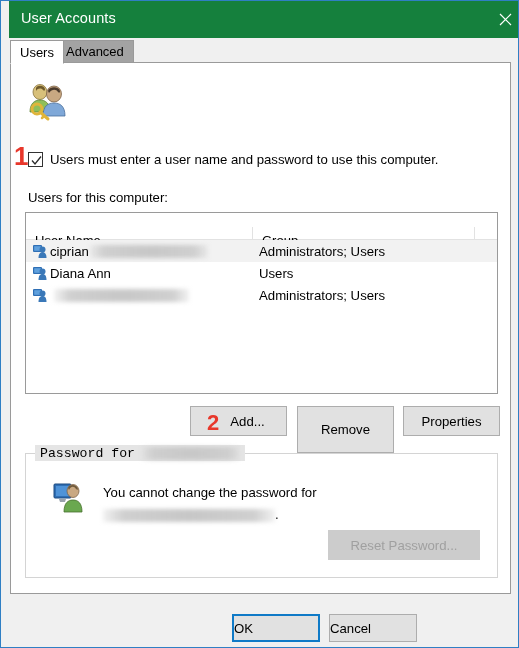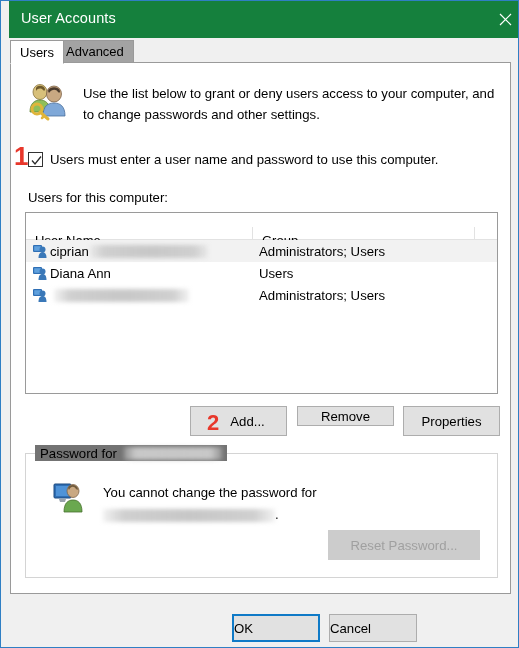--- a/index.html
+++ b/index.html
@@ -234,43 +234,44 @@
     background: #e1e1e1;
     border: 1px solid #adadad;
     font-size: 13.2px;
     display: flex;
     align-items: center;
     justify-content: center;
     cursor: default;
     white-space: nowrap;
   }
   #btn-add      { left: 179px; top: 343px; width: 97px; height: 30px; }
-  #btn-remove   { left: 286px; top: 343px; width: 97px; height: 20px; }
+  #btn-remove   { left: 286px; top: 343px; width: 97px; height: 47px; }
   #btn-props    { left: 392px; top: 343px; width: 97px; height: 30px; }
 
   
   .groupbox {
     position: absolute;
     left: 14px; top: 390px;
     width: 473px;
     height: 125px;
     box-sizing: border-box;
     border: 1px solid #d4d4d4;
   }
   .group-legend {
     position: absolute;
     left: 24px; top: 382px;
     height: 16px;
-    background: #737373;
+    background: #e5e5e5;
     padding: 0 5px;
     font-size: 13.2px;
     display: flex;
     align-items: center;
     white-space: nowrap;
     z-index: 5;
+    font-family: Liberation Mono, monospace;
   }
   .pw-icon {
     position: absolute;
     left: 26px; top: 26px;
     width: 34px; height: 34px;
   }
   .pw-text {
     position: absolute;
     left: 77px; top: 28px;
     width: 330px;
@@ -356,21 +357,20 @@
         <ellipse cx="29" cy="12" rx="7.5" ry="8" fill="#c9a882" stroke="#7d6347" stroke-width="0.8"></ellipse>
         <path d="M18 34 C18 24 23 21 29 21 C35 21 40 24 40 34 Z" fill="#7fa8d8" stroke="#4a6f9c" stroke-width="0.8"></path>
         <path d="M23 9 C24 4 34 4 35 9 C35 11 34 11 33 10 C31 7 27 7 24 11 Z" fill="#4a3a2c"></path>
 
         <circle cx="12" cy="27" r="5" fill="none" stroke="#e0b53a" stroke-width="3"></circle>
         <path d="M15 30 L23 37" stroke="#e0b53a" stroke-width="3" stroke-linecap="round"></path>
         <path d="M19 34 L17 36" stroke="#e0b53a" stroke-width="2.5" stroke-linecap="round"></path>
       </svg>
     </div>
 
-    <div class="hdr-text">Use the list below to grant or deny users access to your computer, and to change passwords and other settings.</div>
 
     <div class="annot" id="annot-1">1</div>
     <div class="cb-row">
       <div class="checkbox">
         <svg width="13" height="13" viewBox="0 0 13 13">
           <path d="M2 6.5 L5 10 L11 2.5" stroke="#2b2b2b" stroke-width="1.3" fill="none"></path>
         </svg>
       </div>
       <div class="cb-label">Users must enter a user name and password to use this computer.</div>
     </div>

